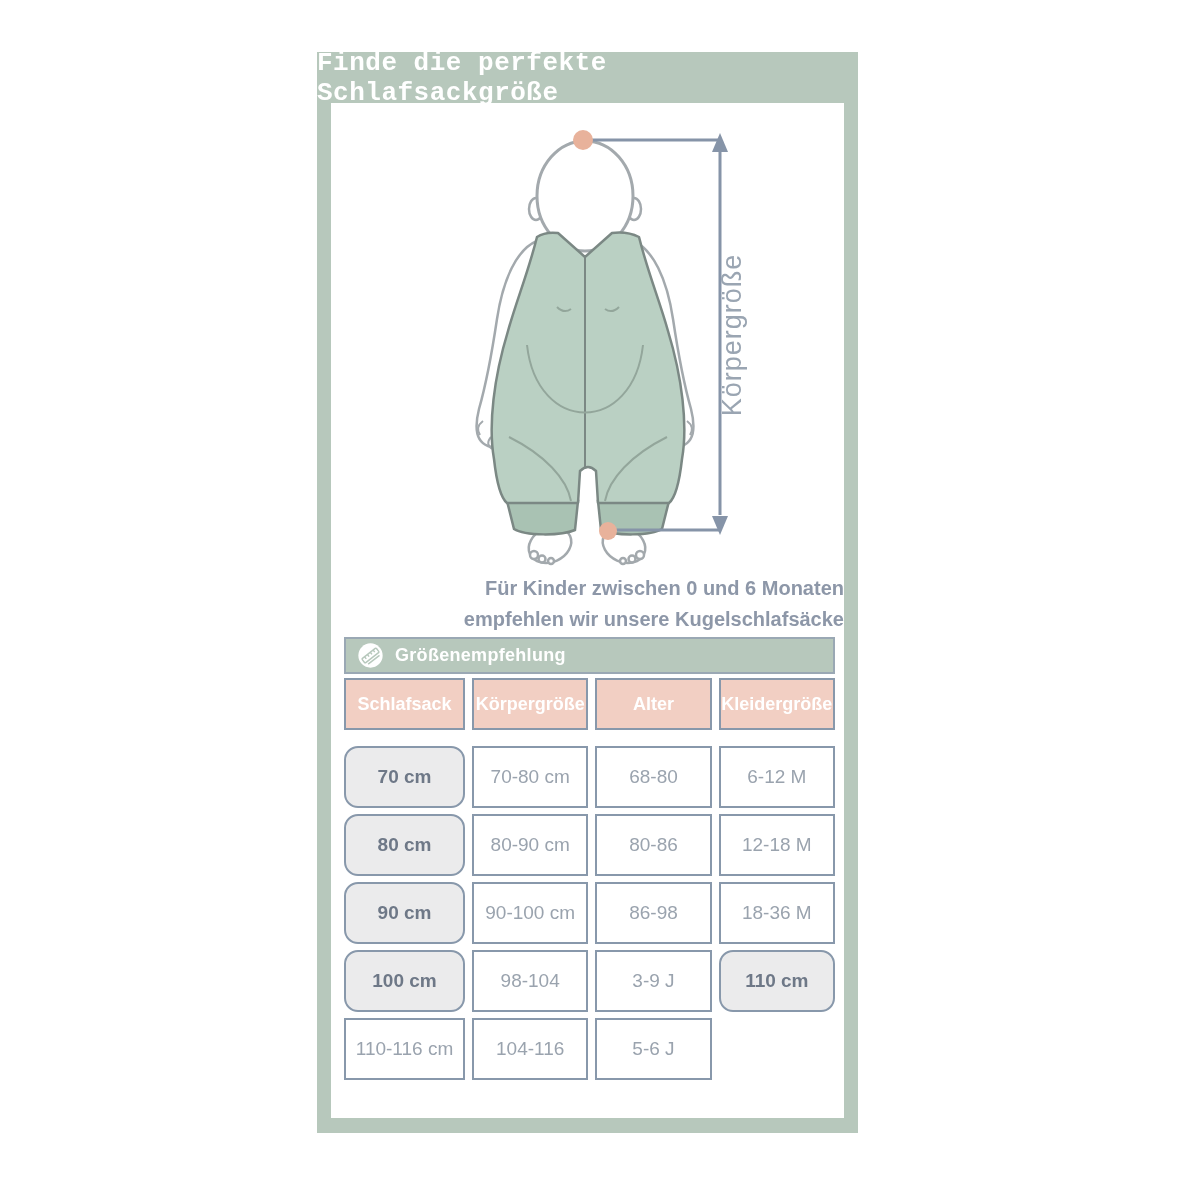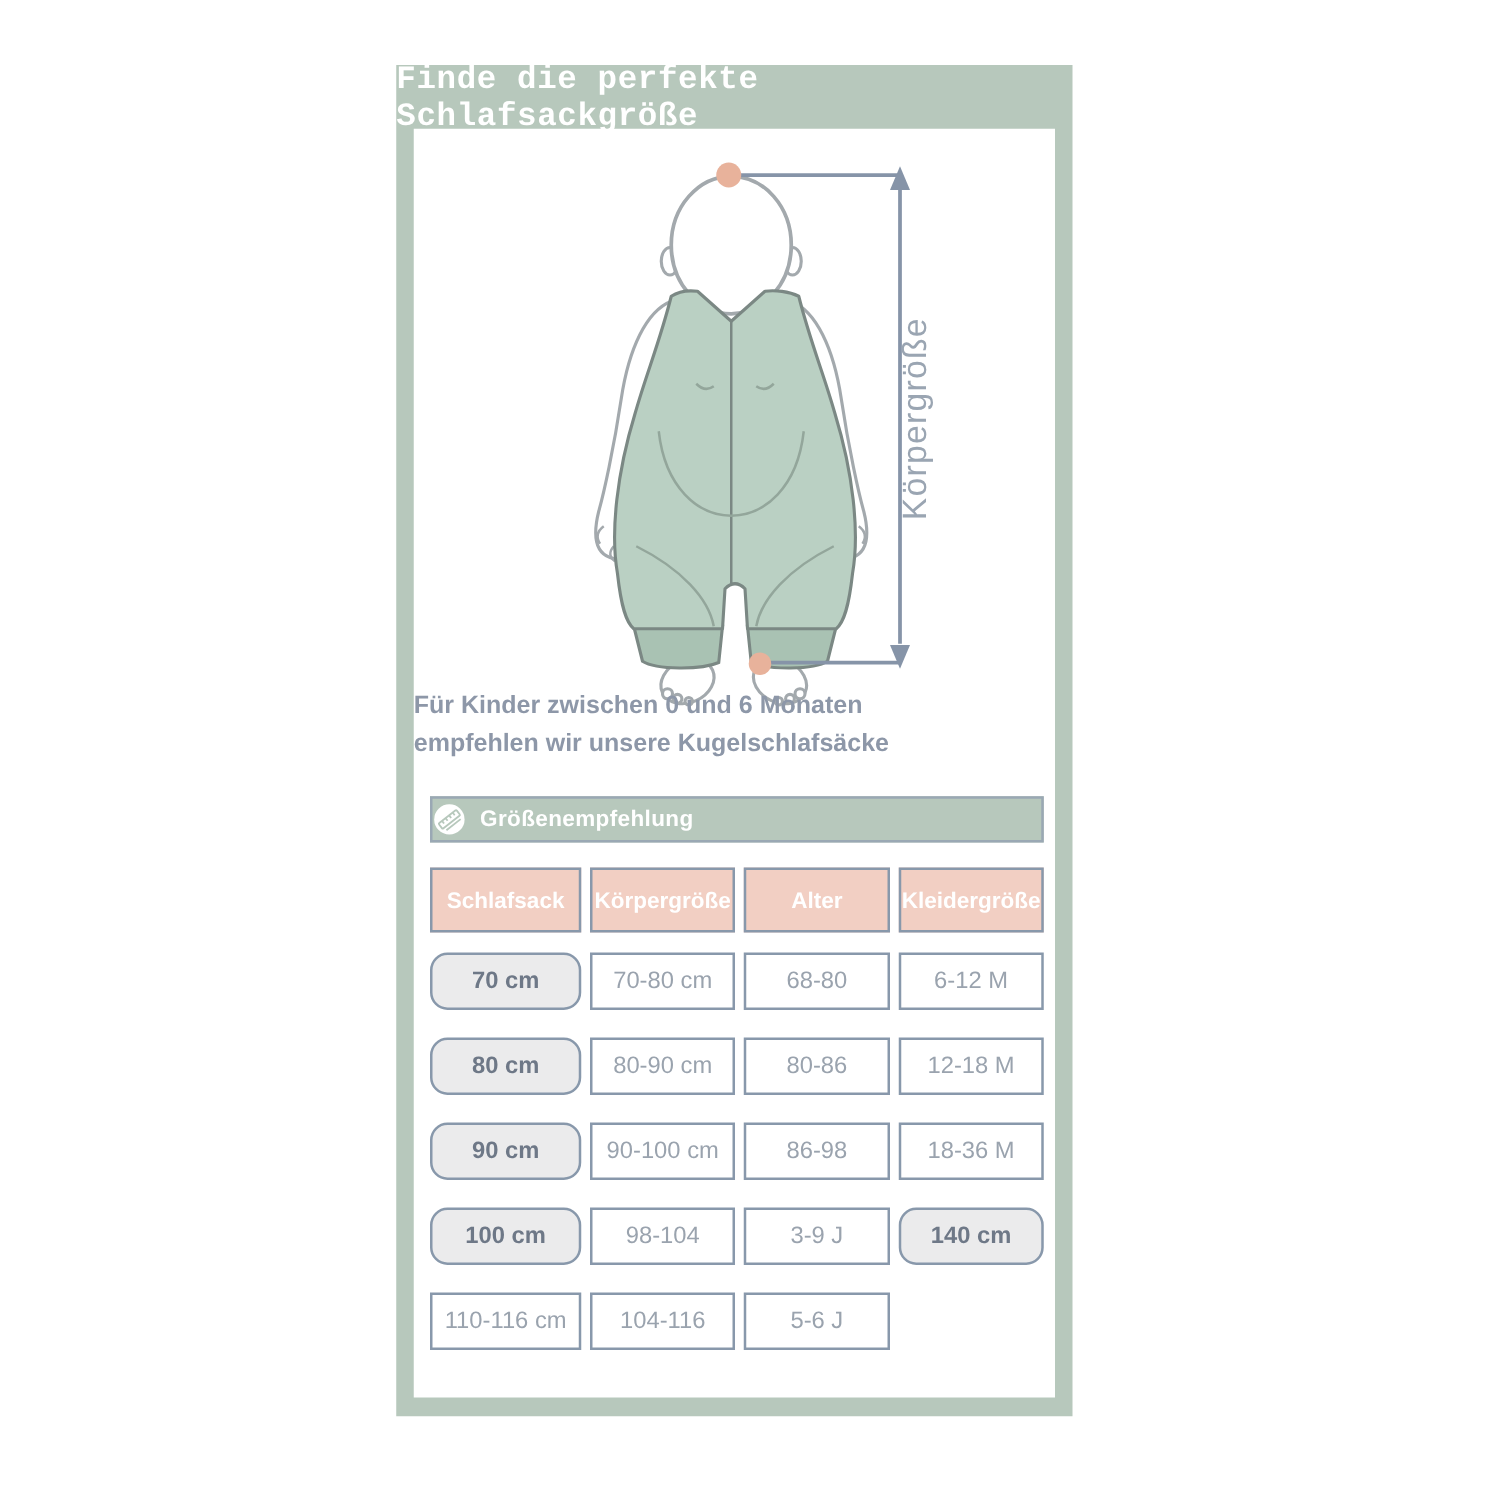--- a/index.html
+++ b/index.html
@@ -6,35 +6,35 @@
   .page{position:relative;width:1190px;height:1190px;background:#ffffff;overflow:hidden;
         font-family:"Liberation Sans",sans-serif;}
   .panel{position:absolute;left:317px;top:52px;width:541px;height:1081px;background:#b7c8bc;}
   .panel-title{position:absolute;top:0;left:0;width:100%;height:51px;display:flex;
         align-items:center;justify-content:center;color:#ffffff;font-size:26px;
         font-weight:700;letter-spacing:.5px;font-family:Liberation Mono, monospace;}
   .panel-inner{position:absolute;left:14px;top:51px;width:513px;height:1015px;background:#ffffff;}
 
   .figure{position:absolute;left:0;top:0;width:513px;height:480px;}
 
-  .note{position:absolute;top:446px;left:0;width:513px;text-align:left;
+  .note{position:absolute;top:470px;left:0;width:513px;text-align:right;
         color:#8d97a8;font-size:20px;font-weight:700;line-height:1.55;}
 
   .section-bar{position:absolute;top:534px;left:13px;width:491px;height:37px;
         box-sizing:border-box;background:#b7c8bc;border:2px solid #9aa8b4;
-        display:flex;align-items:center;}
+        display:flex;align-items:center;padding-left:11px;}
   .section-bar .bar-icon{width:27px;height:27px;flex:0 0 auto;}
   .section-bar .bar-label{color:#ffffff;font-size:18px;font-weight:700;margin-left:11px;letter-spacing:.3px;}
 
   .size-table{position:absolute;top:575px;left:13px;width:491px;
         display:grid;grid-template-columns:121px 1fr 1fr 1fr;
         grid-auto-rows:62px;column-gap:7px;row-gap:6px;}
   .size-table .cell{box-sizing:border-box;border:2px solid #8898ab;background:#ffffff;
         display:flex;align-items:center;justify-content:center;
-        color:#9aa3ae;font-size:19px;margin-top:16px;}
+        color:#9aa3ae;font-size:19px;}
   .size-table .cell.head{height:52px;background:#f2cfc3;border-color:#8898ab;
         color:#ffffff;font-weight:700;font-size:18px;}
   .size-table .cell.first{background:#ebebec;color:#6e7887;font-weight:700;border-radius:14px;}
 </style>
 </head>
 <body>
 
 <div class="page">
   <div class="panel">
     <div class="panel-title">Finde die perfekte Schlafsackgröße</div>
@@ -122,21 +122,21 @@
           <div class="cell">80-90 cm</div>
           <div class="cell">80-86</div>
           <div class="cell">12-18 M</div>
           <div class="cell first">90 cm</div>
           <div class="cell">90-100 cm</div>
           <div class="cell">86-98</div>
           <div class="cell">18-36 M</div>
           <div class="cell first">100 cm</div>
           <div class="cell">98-104</div>
           <div class="cell">3-9 J</div>
-          <div class="cell first">140 cm</div>
+          <div class="cell first">110 cm</div>
           <div class="cell">110-116 cm</div>
           <div class="cell">104-116</div>
           <div class="cell">5-6 J</div>
         </div>
 
     </div>
   </div>
 </div>
 
 </body></html>

